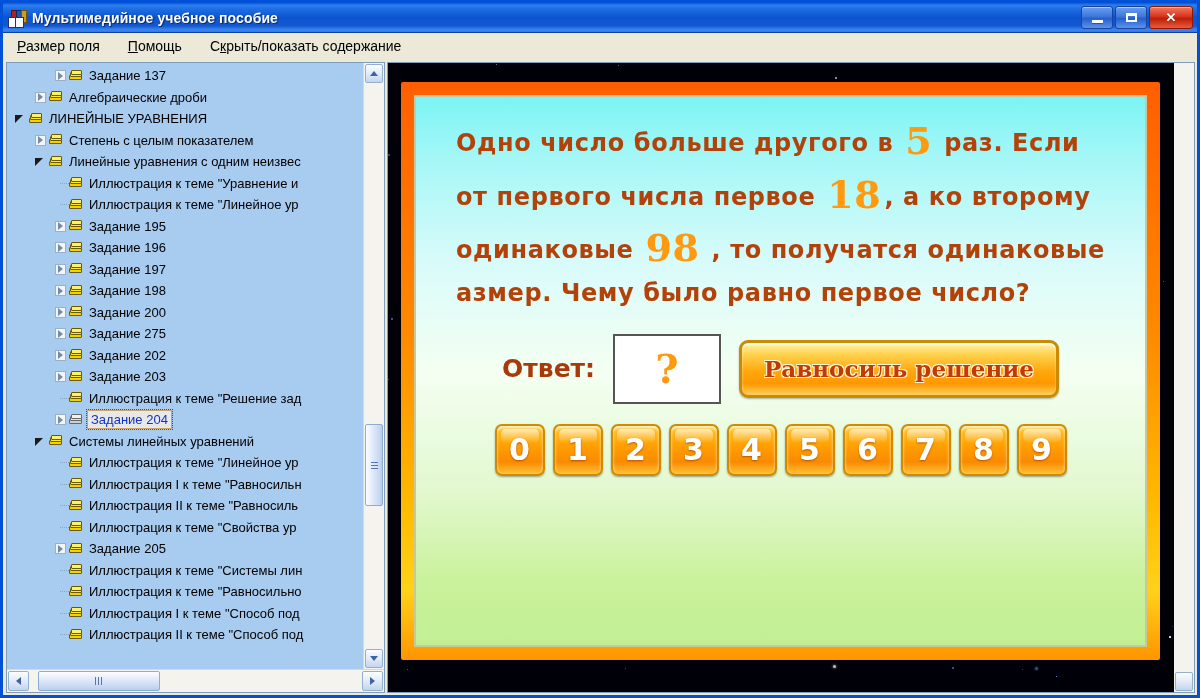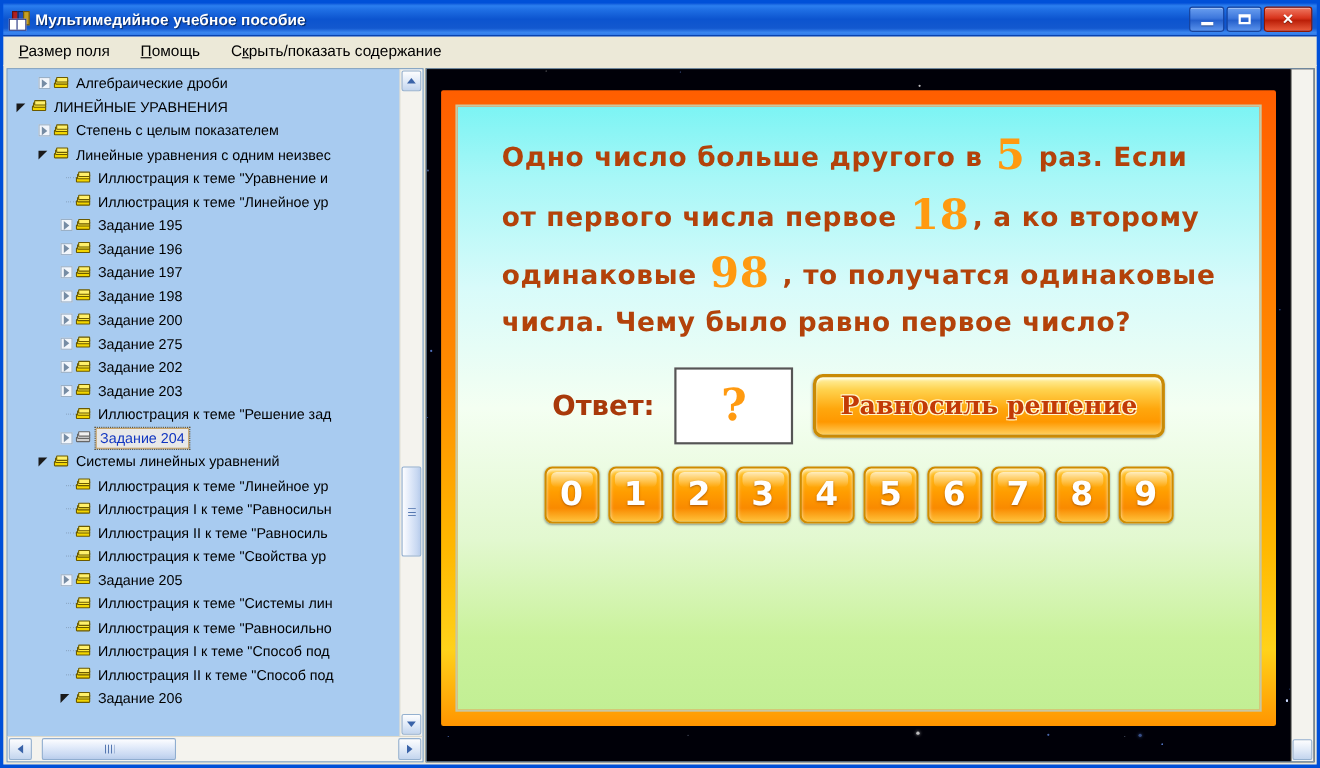--- a/index.html
+++ b/index.html
@@ -232,20 +232,30 @@
     <div class="menuitem"><u>П</u>омощь</div>
     <div class="menuitem">С<u>к</u>рыть/показать содержание</div>
   </div>
 
   <div class="body">
 
     <div class="treepane">
       <div class="treewrap">
         <div class="tree" id="tree">
             <div class="trow">
+              <span class="ind" style="width: 48px;"></span>
+              <span class="expander closed"></span>
+              <span class="bicon">
+                <i class="s1"></i>
+                <i class="s2"></i>
+                <i class="s3"></i>
+              </span>
+              <span class="tlabel">Задание 137</span>
+            </div>
+            <div class="trow">
               <span class="ind" style="width: 28px;"></span>
               <span class="expander closed"></span>
               <span class="bicon">
                 <i class="s1"></i>
                 <i class="s2"></i>
                 <i class="s3"></i>
               </span>
               <span class="tlabel">Алгебраические дроби</span>
             </div>
             <div class="trow">
@@ -490,30 +500,20 @@
             </div>
             <div class="trow">
               <span class="ind" style="width: 48px;"></span>
               <span class="dots"></span>
               <span class="bicon">
                 <i class="s1"></i>
                 <i class="s2"></i>
                 <i class="s3"></i>
               </span>
               <span class="tlabel">Иллюстрация II к теме "Способ под</span>
-            </div>
-            <div class="trow">
-              <span class="ind" style="width: 48px;"></span>
-              <span class="expander open"></span>
-              <span class="bicon">
-                <i class="s1"></i>
-                <i class="s2"></i>
-                <i class="s3"></i>
-              </span>
-              <span class="tlabel">Задание 206</span>
             </div>
           </div>
         <div class="vsb">
           <div class="sbbtn">
               <span class="ar up"></span>
             </div>
           <div class="vtrack">
             <div class="vthumb">
                 <span class="grip"></span>
               </div>
@@ -723,21 +723,21 @@
             <span class="star" style="width: 1px; height: 1px; left: 95.3205%; top: 54.824%; background: rgb(255, 255, 255); opacity: 0.97;"></span>
             <span class="star" style="width: 2px; height: 2px; left: 26.3137%; top: 6.04038%; background: rgb(95, 134, 224); opacity: 0.48;"></span>
             <span class="star" style="width: 2px; height: 2px; left: 75.1076%; top: 53.0658%; background: rgb(200, 216, 255); opacity: 0.6;"></span>
           </div>
         <div class="frame">
           <div class="frame-inner">
             <div id="question">
                 <div class="qline"><span>Одно  число  больше  другого  в </span><span class="num">5</span><span> раз.  Если</span></div>
                 <div class="qline"><span>от  первого  числа  первое  </span><span class="num">18</span><span>,  а  ко  второму</span></div>
                 <div class="qline"><span>одинаковые  </span><span class="num">98</span><span> ,  то  получатся  одинаковые</span></div>
-                <div class="qline"><span>числа.  Чему  было  равно  первое  число?</span></div>
+                <div class="qline"><span>азмер.  Чему  было  равно  первое  число?</span></div>
               </div>
 
             <div class="answer-row">
               <div class="ans-label">Ответ:</div>
               <div class="ans-box">
                 <span class="ans-q">?</span>
               </div>
               <div class="check-btn">
                 <span>Равносиль решение</span>
               </div>

